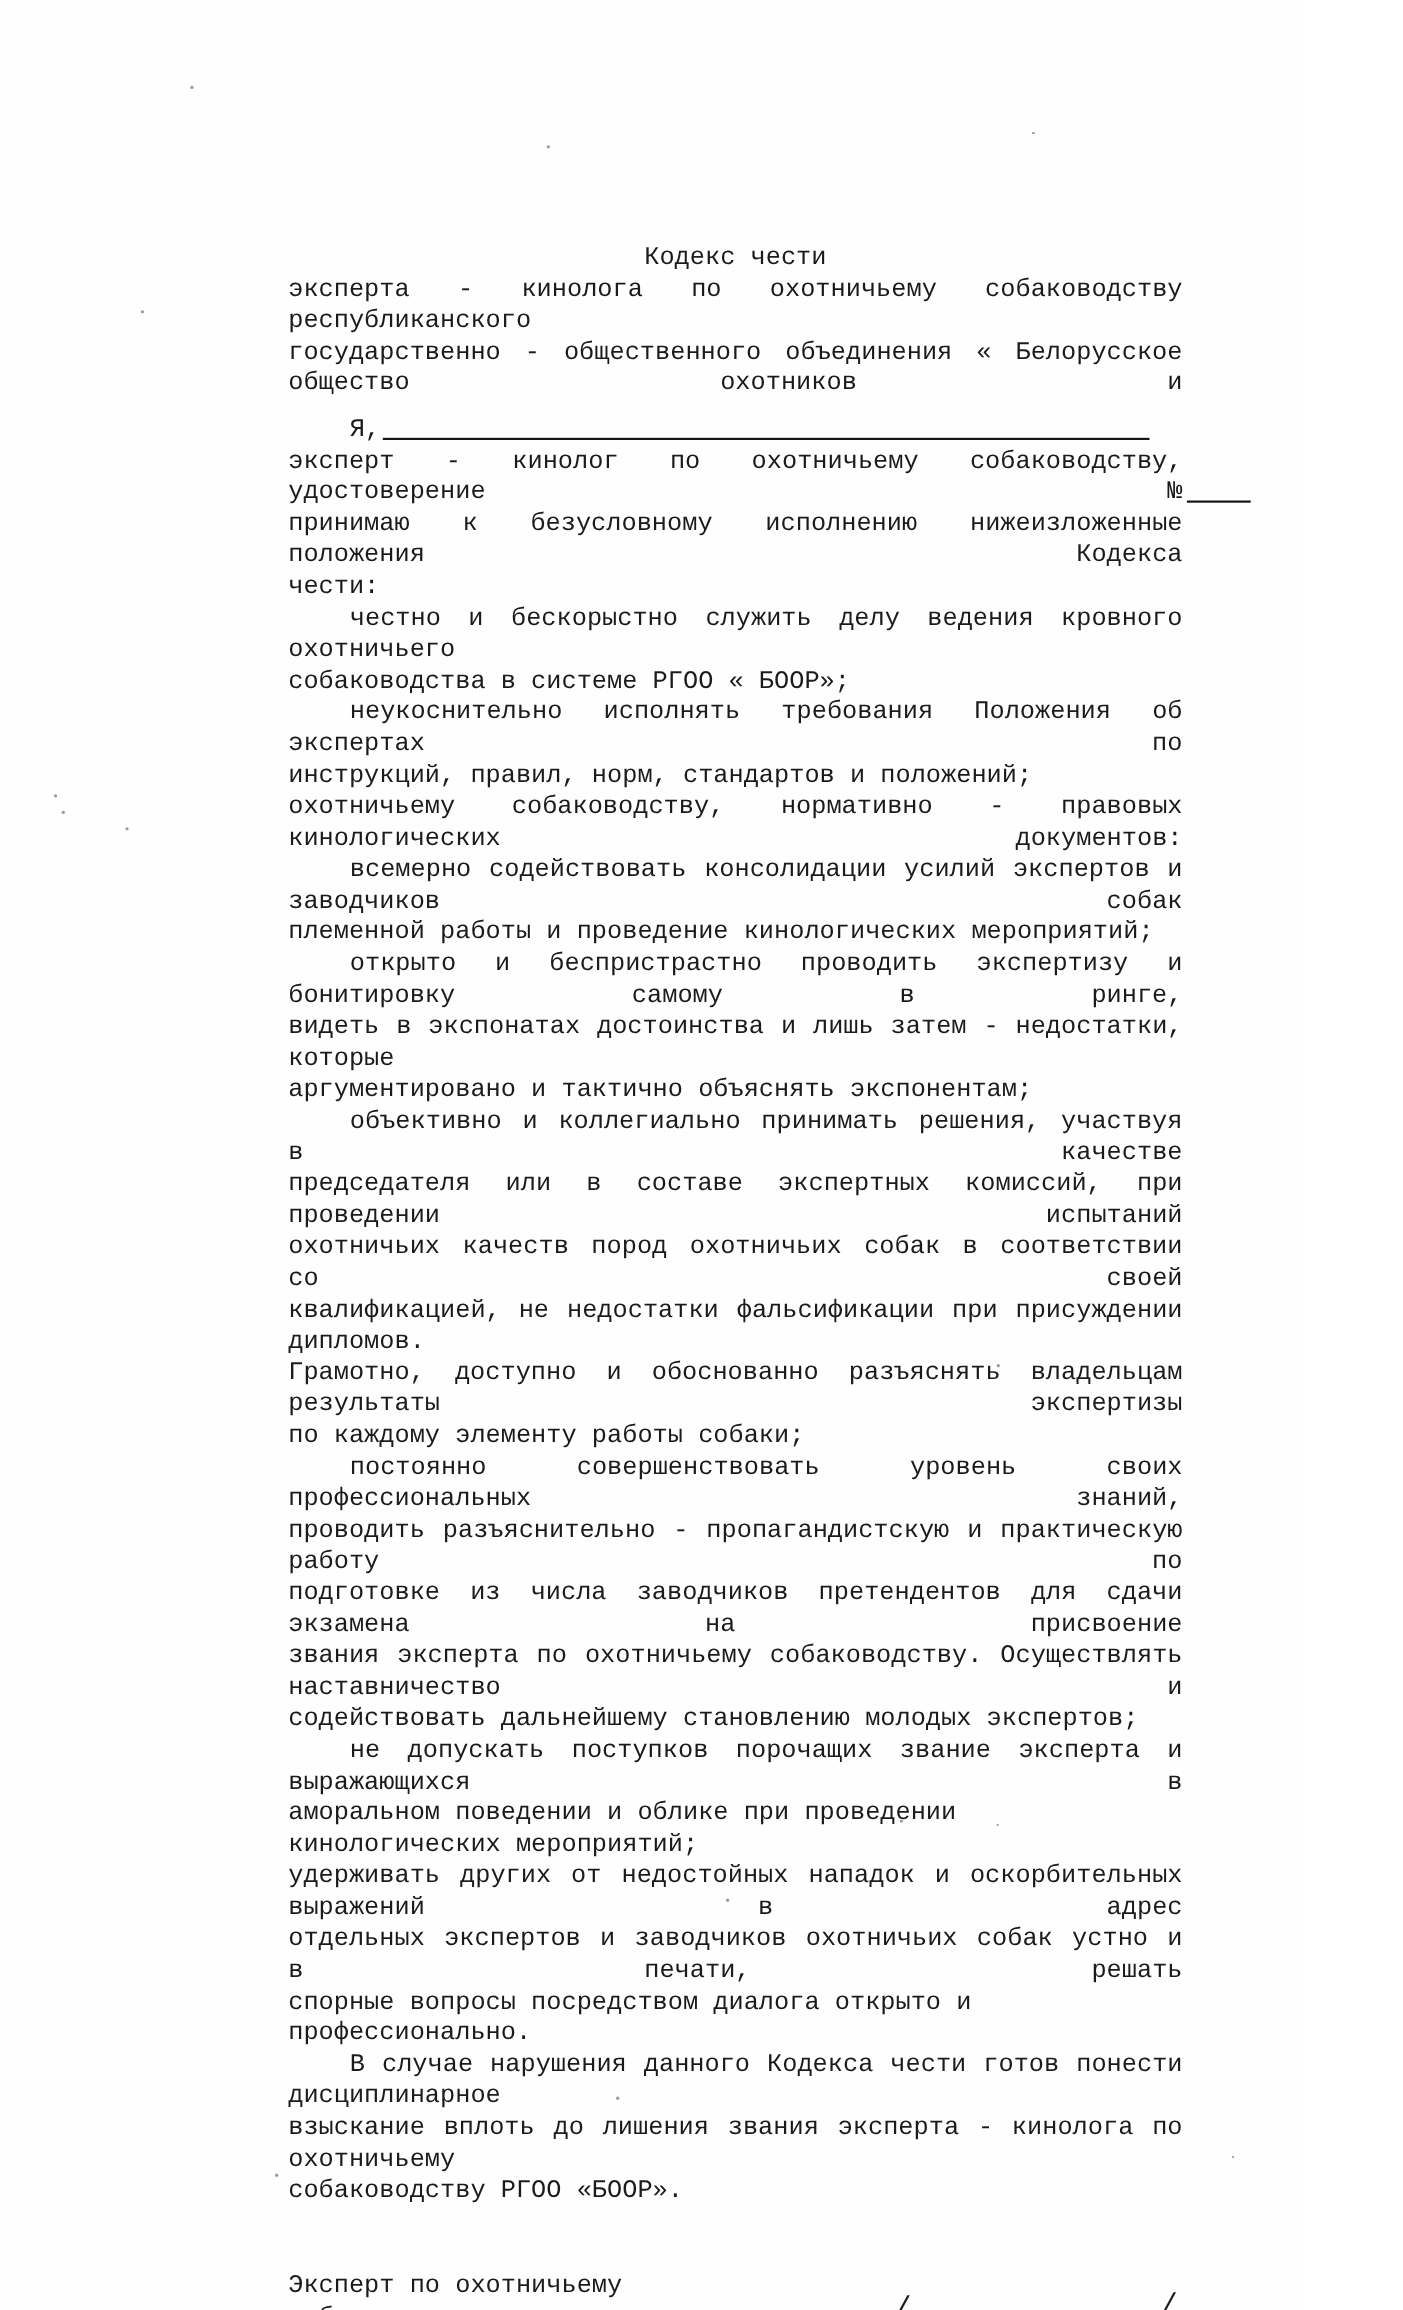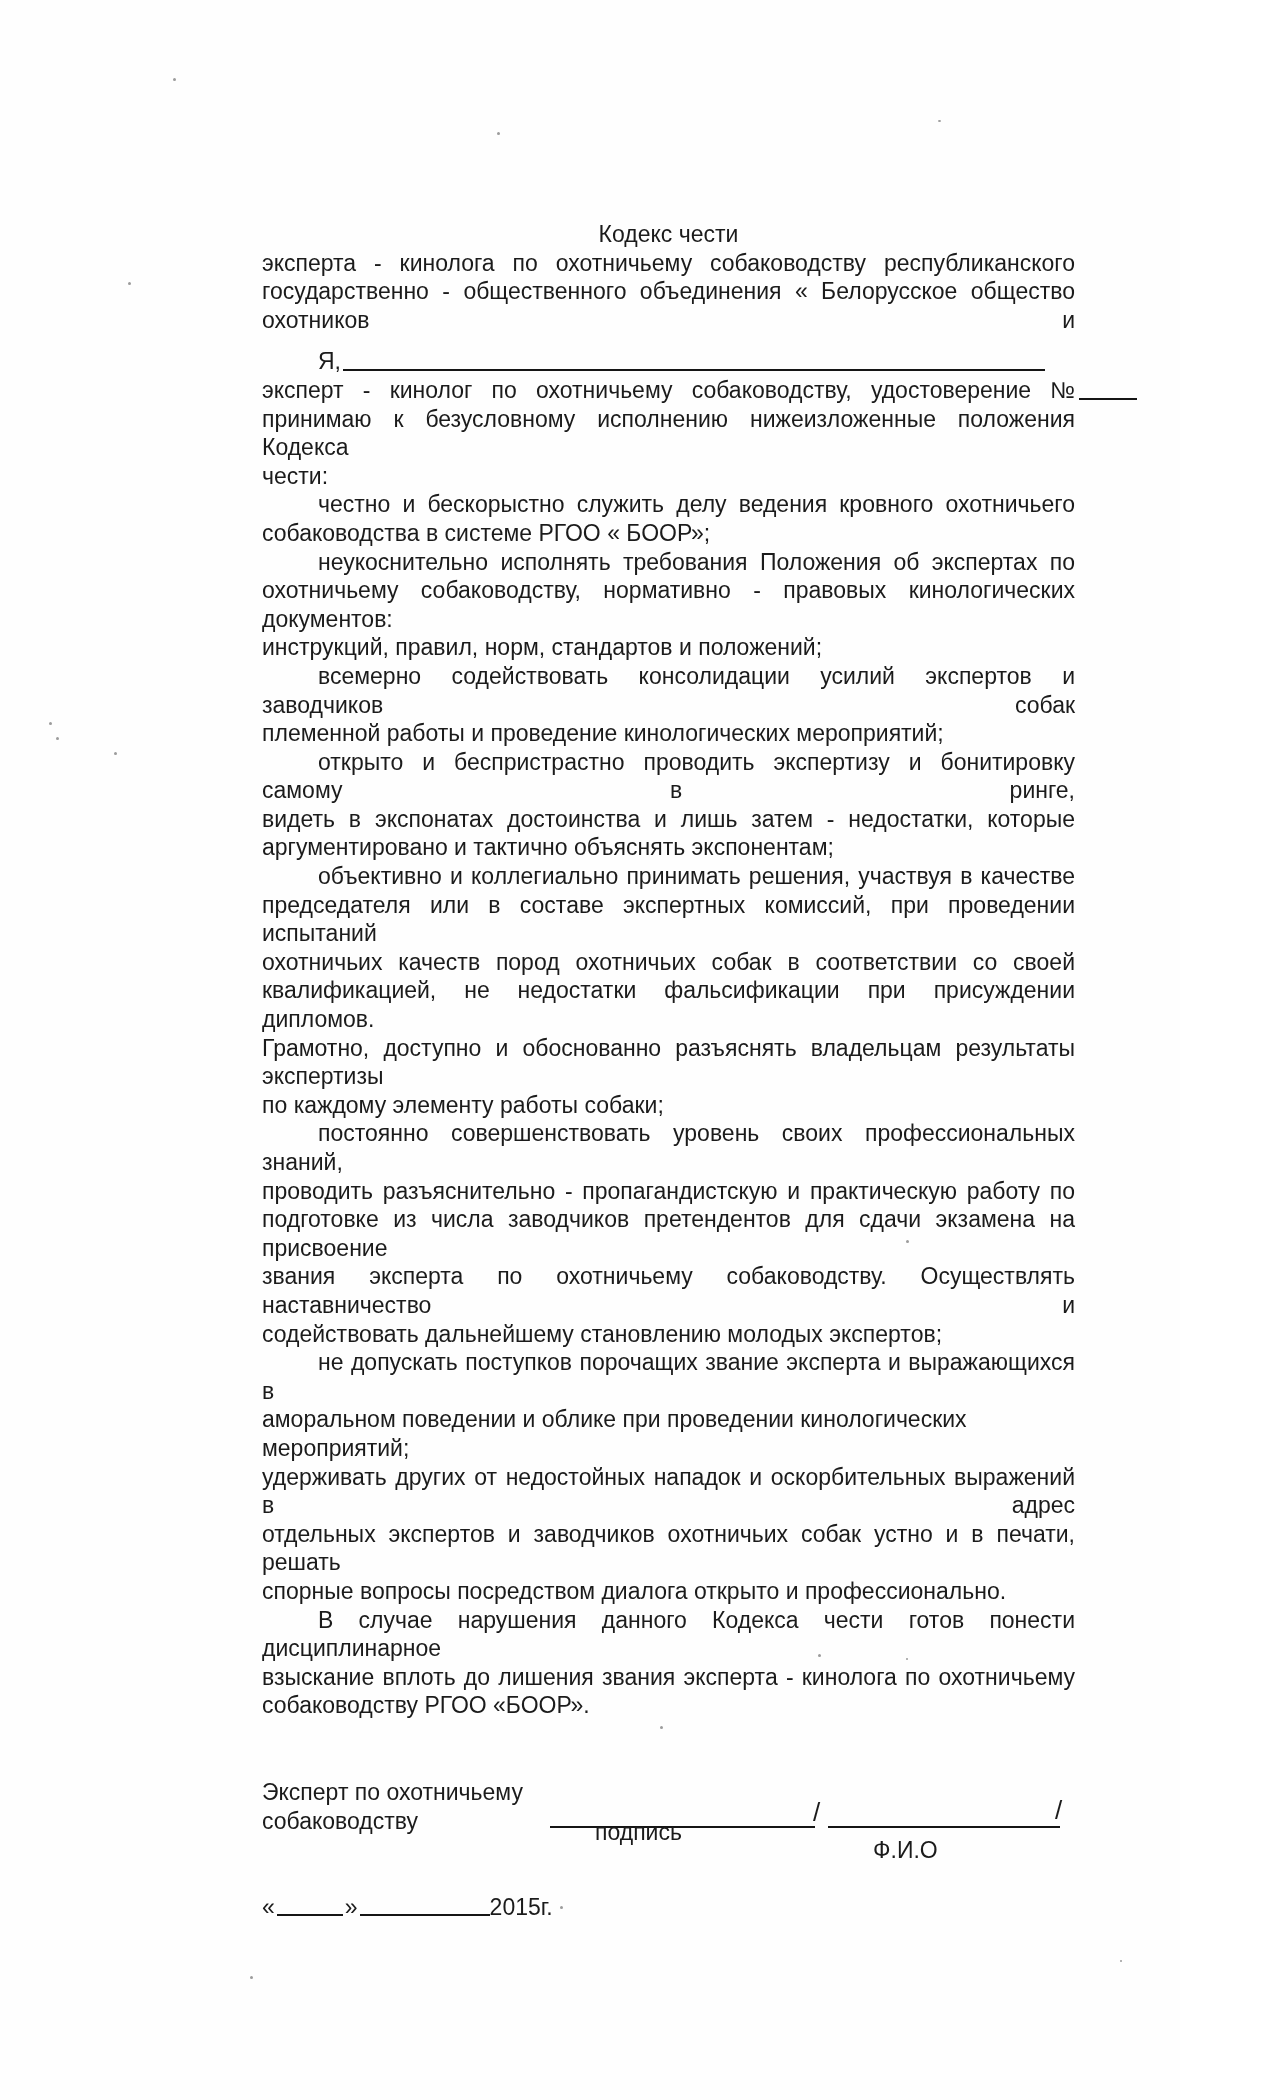--- a/index.html
+++ b/index.html
@@ -2,21 +2,21 @@
 <html lang="ru"><head>
 <meta charset="utf-8">
 <style>
   html, body { margin: 0; padding: 0; background: #ffffff; }
   .page {
     position: relative;
     width: 1180px;
     height: 2100px;
     background: #fefefe;
     overflow: hidden;
-    font-family: Liberation Sans, sans-serif;
+    font-family: Liberation Mono, monospace;
     color: #1b1b1b;
   }
   .doc {
     position: absolute;
     left: 262px;
     top: 220px;
     width: 813px;
     font-size: 23px;
     line-height: 28.6px;
   }
@@ -94,22 +94,22 @@
     <div class="line">принимаю к безусловному исполнению нижеизложенные положения Кодекса</div>
     <div class="line left">чести:</div>
 
     <div>
       <div class="line indent">честно и бескорыстно служить делу ведения кровного охотничьего</div>
       <div class="line left">собаководства в системе РГОО « БООР»;</div>
     </div>
 
     <div>
       <div class="line indent">неукоснительно исполнять требования Положения об экспертах по</div>
+      <div class="line left">инструкций, правил, норм, стандартов и положений;</div>
       <div class="line">охотничьему собаководству, нормативно - правовых кинологических документов:</div>
-      <div class="line left">инструкций, правил, норм, стандартов и положений;</div>
     </div>
 
     <div>
       <div class="line indent">всемерно содействовать консолидации усилий экспертов и заводчиков собак</div>
       <div class="line left">племенной работы и проведение кинологических мероприятий;</div>
     </div>
 
     <div>
       <div class="line indent">открыто и беспристрастно проводить экспертизу и бонитировку самому в ринге,</div>
       <div class="line">видеть в экспонатах достоинства и лишь затем - недостатки, которые</div>

